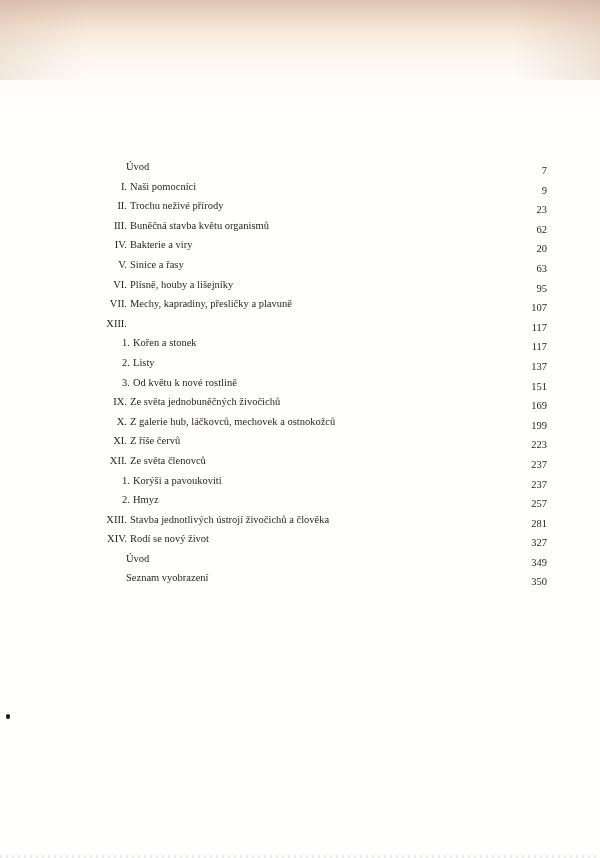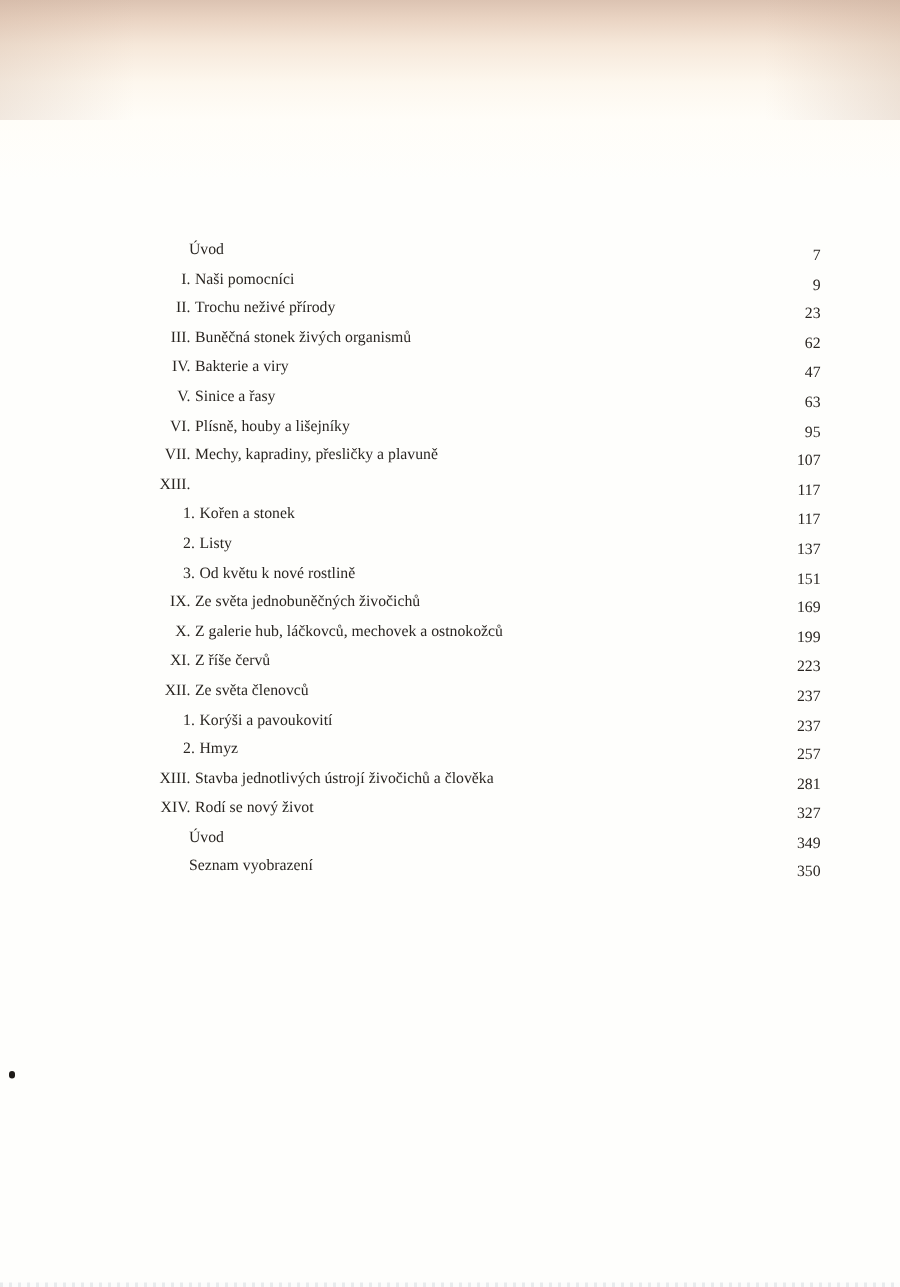--- a/index.html
+++ b/index.html
@@ -109,27 +109,27 @@
       <span class="title">Naši pomocníci</span>
       <span class="page-no">9</span>
     </div>
     <div class="row">
       <span class="num">II.</span>
       <span class="title">Trochu neživé přírody</span>
       <span class="page-no">23</span>
     </div>
     <div class="row">
       <span class="num">III.</span>
-      <span class="title">Buněčná stonek živých organismů</span>
+      <span class="title">Buněčná stavba květu organismů</span>
       <span class="page-no">62</span>
     </div>
     <div class="row">
       <span class="num">IV.</span>
       <span class="title">Bakterie a viry</span>
-      <span class="page-no">47</span>
+      <span class="page-no">20</span>
     </div>
     <div class="row">
       <span class="num">V.</span>
       <span class="title">Sinice a řasy</span>
       <span class="page-no">63</span>
     </div>
     <div class="row">
       <span class="num">VI.</span>
       <span class="title">Plísně, houby a lišejníky</span>
       <span class="page-no">95</span>

